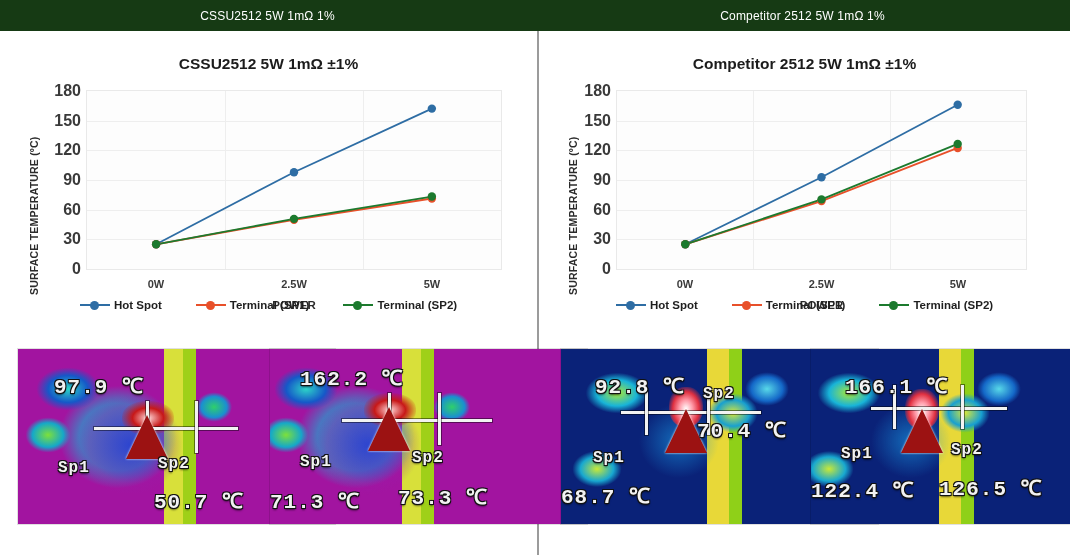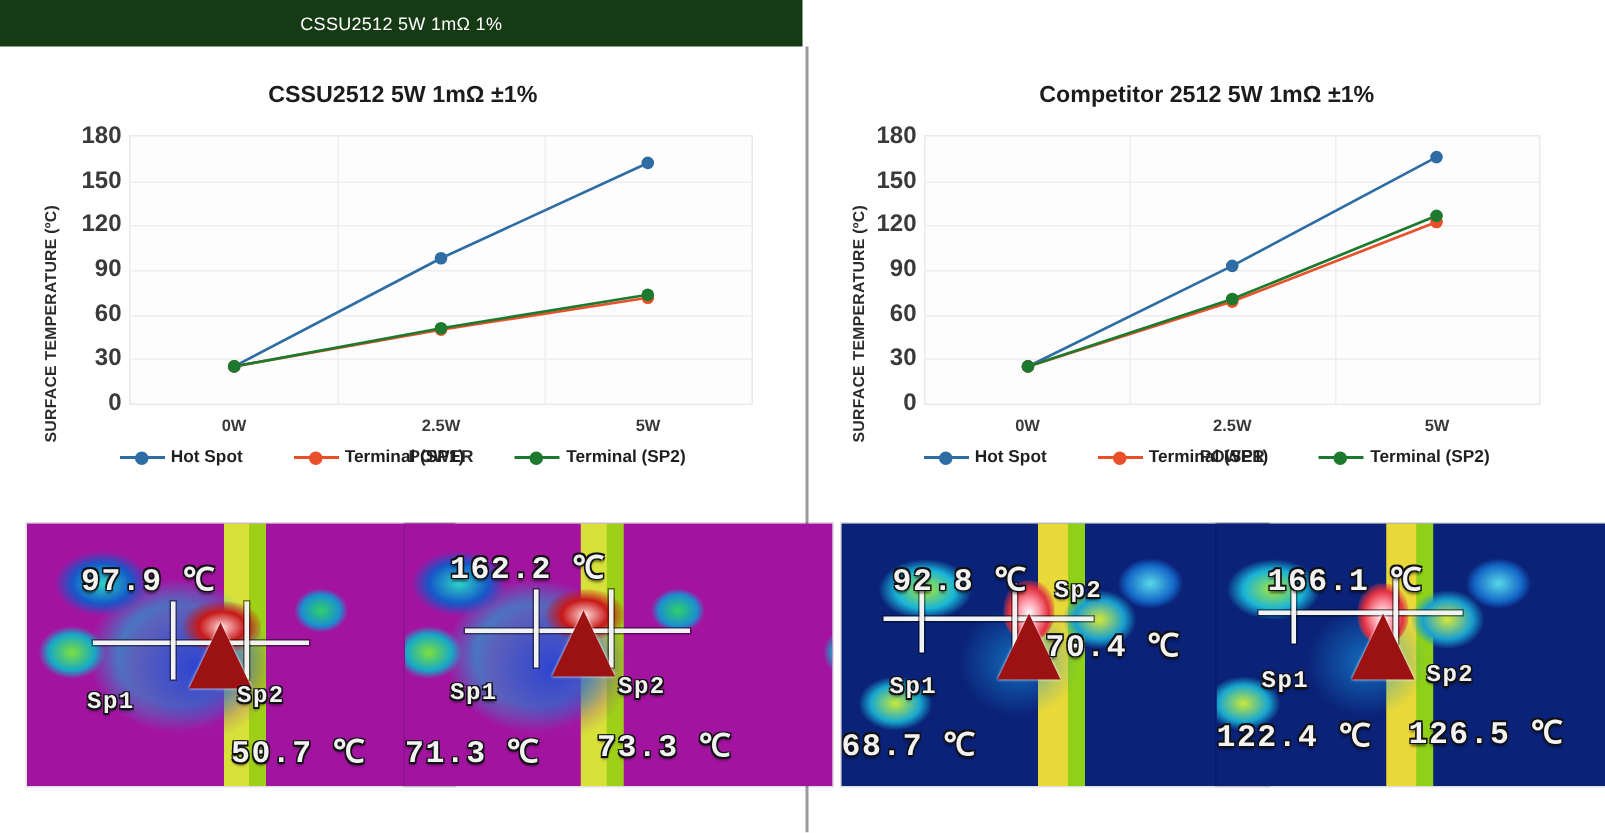--- a/index.html
+++ b/index.html
@@ -55,21 +55,21 @@
           display:flex;justify-content:center;gap:34px;align-items:center;}
   .lg-item{display:flex;align-items:center;gap:4px;}
   .lg-mark{width:30px;height:12px;position:relative;}
   .lg-mark i{position:absolute;left:0;top:5px;width:30px;height:2px;display:block;}
   .lg-mark b{position:absolute;left:10px;top:2px;width:9px;height:9px;border-radius:50%;}
   .lg-txt{font-size:11.5px;color:#1f1f1f;white-space:nowrap;}
 
   
   .thermals{position:absolute;left:0;top:318px;width:100%;height:200px;}
   .thermal{position:absolute;top:0;width:285px;height:175px;overflow:hidden;
-           box-shadow:0 0 0 1px rgba(0,0,0,.12);}
+           box-shadow:0 0 0 1px rgba(0,0,0,.12);padding-left:32px;}
   .th-a{left:18px;} .th-b{left:270px;}
   .th-c{left:22px;} .th-d{left:272px;}
 
   .th-bg{position:absolute;inset:0;}
   
   .pal-magenta{
     background:
       radial-gradient(ellipse 44px 30px at 50px 40px, #2dd4c8 0%, #1558c8 45%, rgba(160,20,160,0) 72%),
       radial-gradient(ellipse 28px 22px at 30px 86px, #7de03a 0%, #15a8c8 55%, rgba(160,20,160,0) 80%),
       radial-gradient(ellipse 22px 18px at 196px 58px, #2fd06a 0%, #1a8fd0 58%, rgba(160,20,160,0) 82%),
@@ -108,20 +108,23 @@
   .t-hot{font-size:21px;} .t-sp{font-size:16px;} .t-val{font-size:21px;}
 </style>
 </head>
 <body>
 
 <div class="page">
 
   <div class="hdr hdr-left">
     <span class="hdr-txt">CSSU2512 5W 1mΩ 1%</span>
   </div>
+  <div class="hdr hdr-right">
+    <span class="hdr-txt">Competitor 2512 5W 1mΩ 1%</span>
+  </div>
 
   <div class="divider"></div>
 
   <div class="panel panel-left">
 
     <div class="chart-wrap">
       <div class="chart-title">CSSU2512 5W 1mΩ ±1%</div>
       <div class="ylabel">SURFACE TEMPERATURE (ºC)</div>
 
       <div class="plot plot-l">

